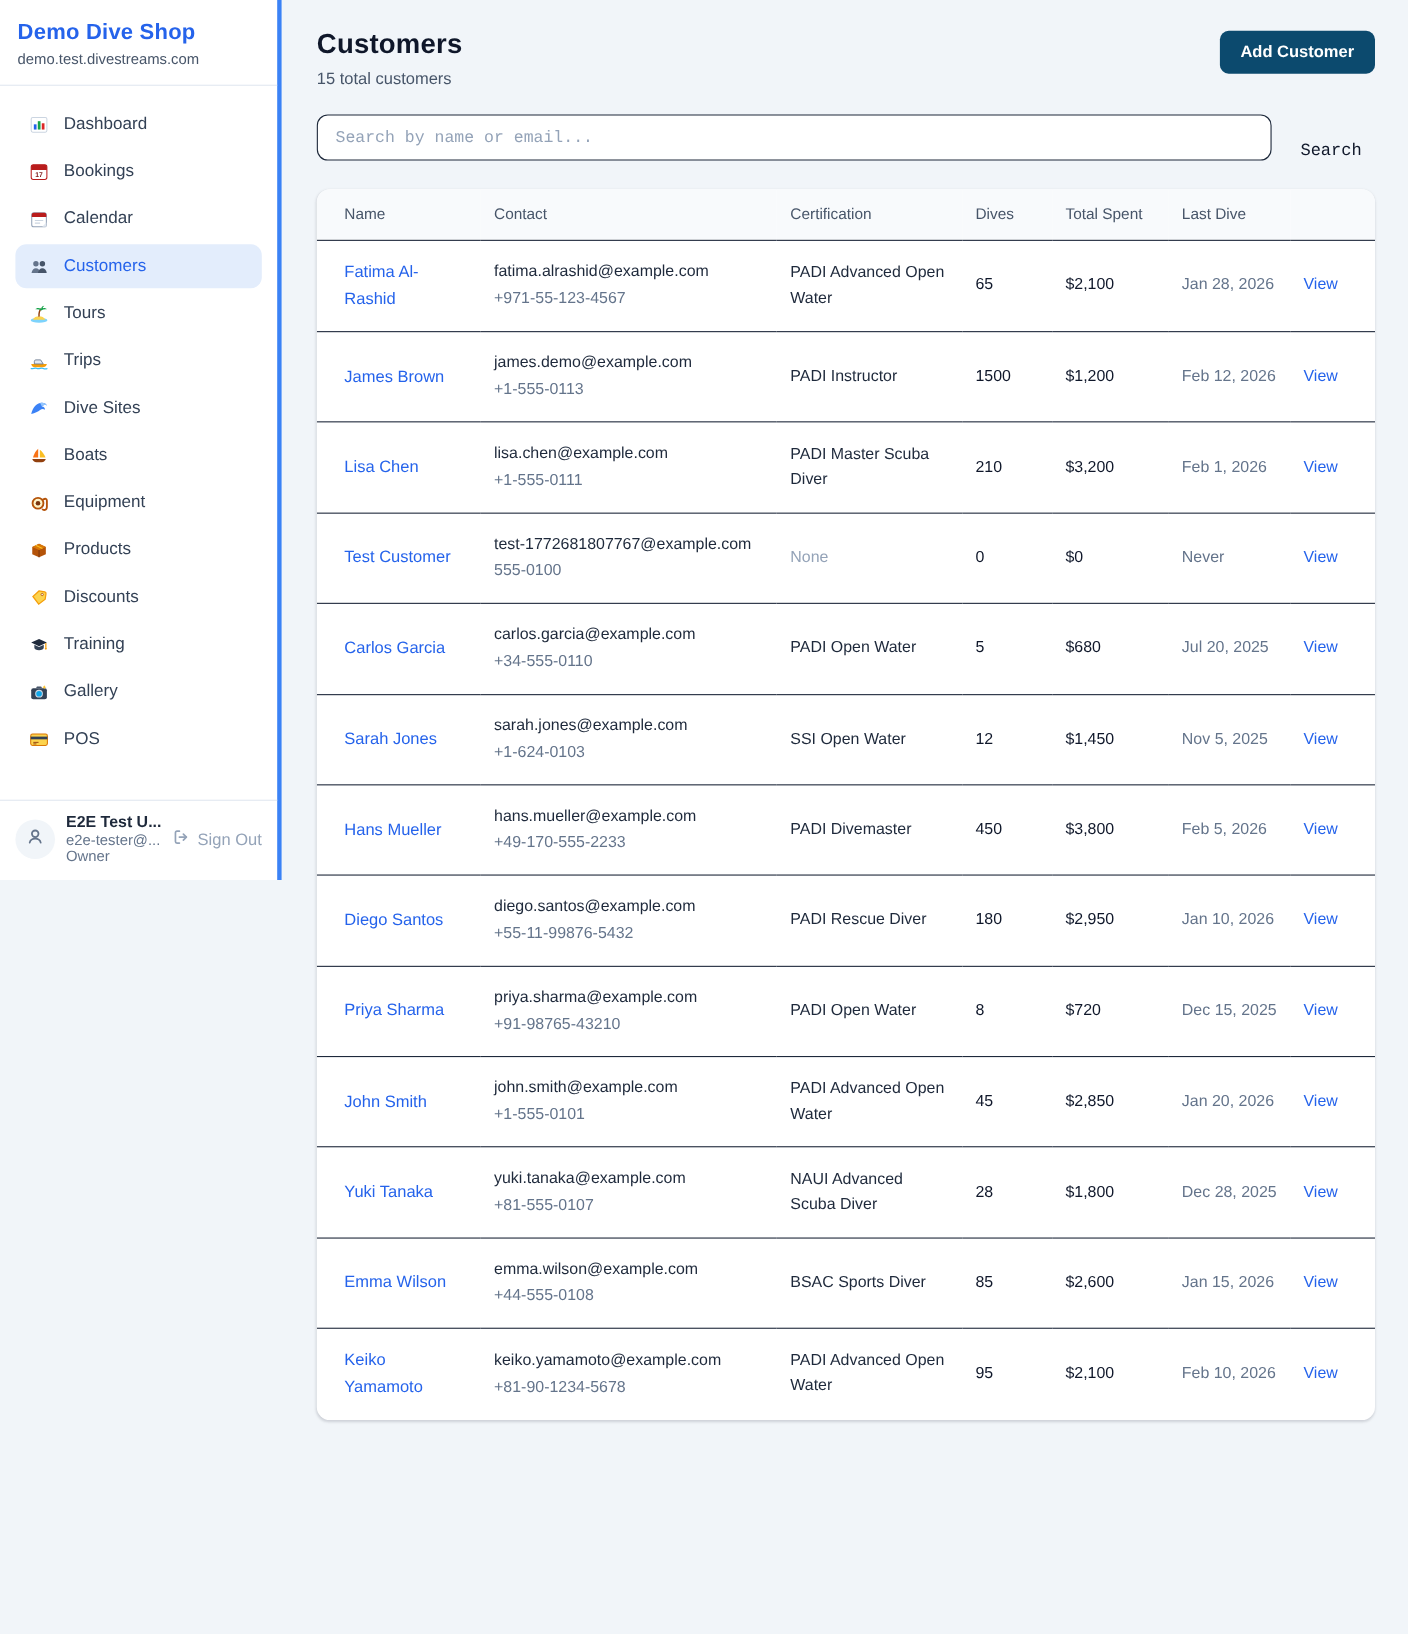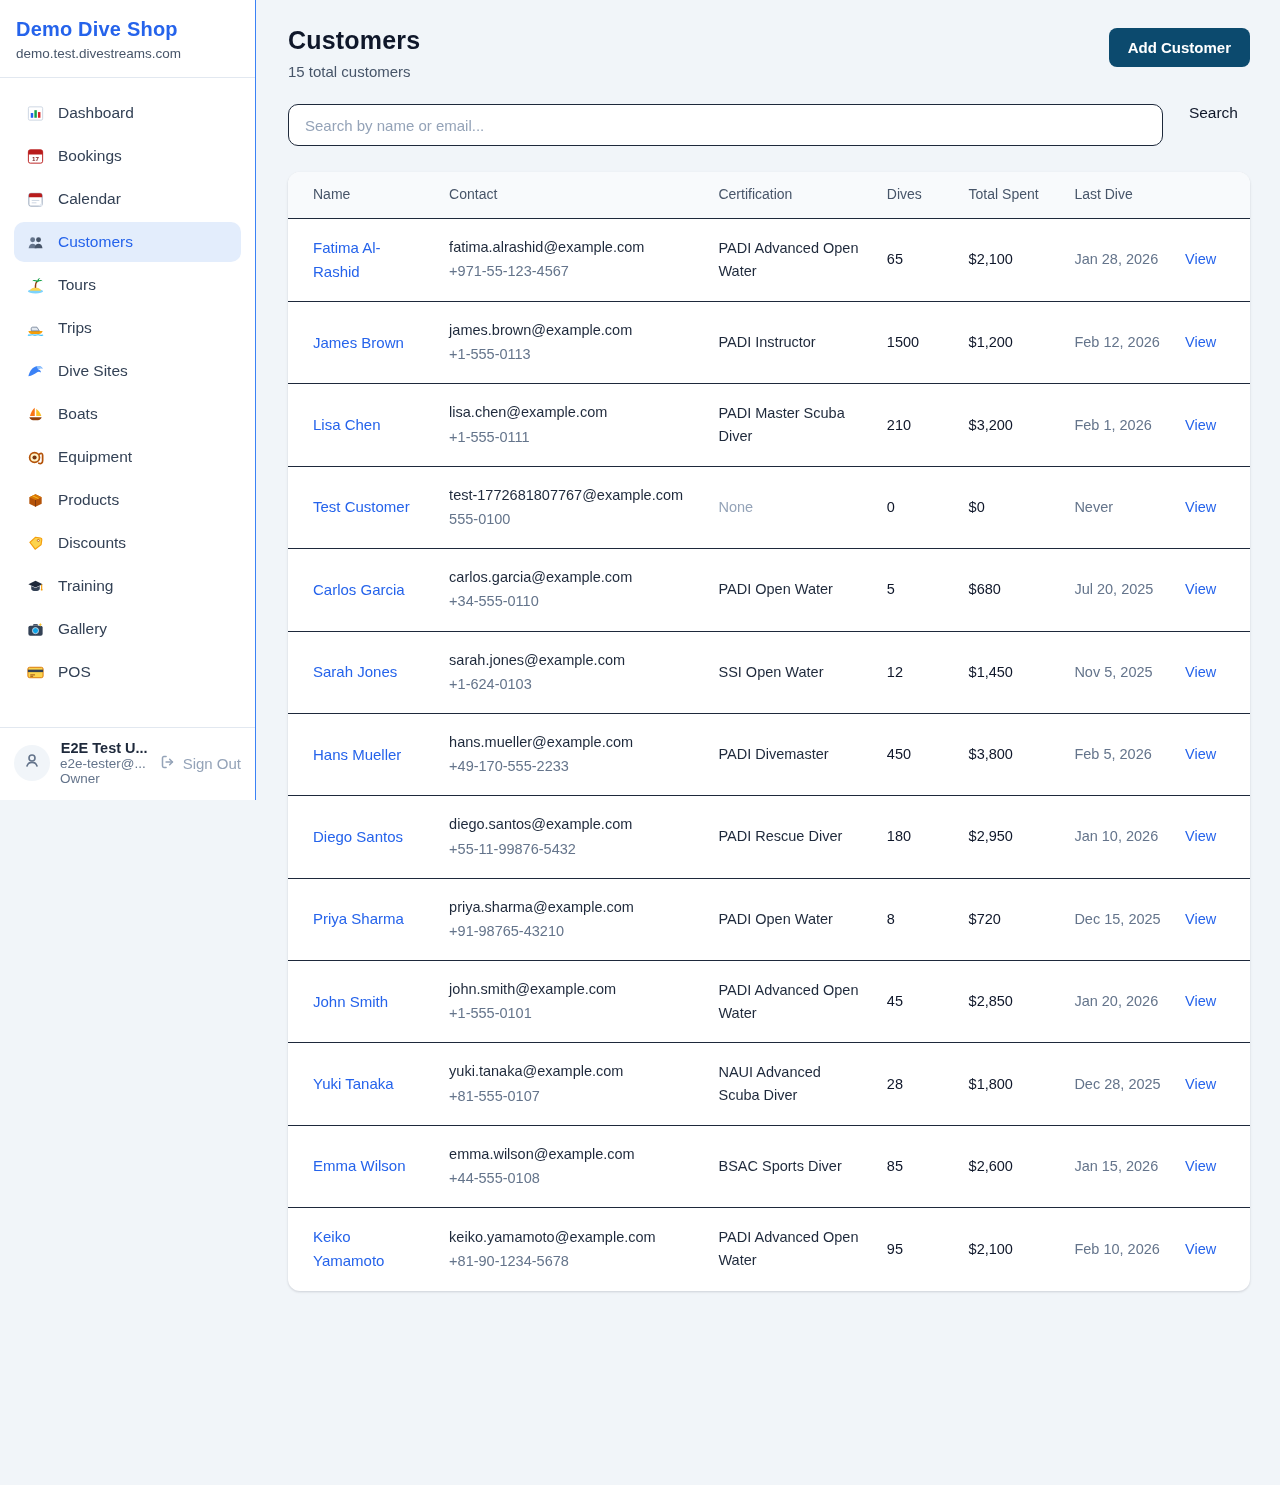--- a/index.html
+++ b/index.html
@@ -11,21 +11,21 @@
     position: relative;
     height: 1485px;
     overflow: hidden;
   }
 
   
   .sidebar {
     position: absolute; left: 0; top: 0;
     width: 256px; height: 800px;
     background: #ffffff;
-    border-right: 1px solid #3b82f6;
+    border-right: 4px solid #3b82f6;
     display: flex; flex-direction: column;
   }
   .sidebar-head { padding: 18px 16px 16px; border-bottom: 1px solid #e2e8f0; }
   .shop-title { color: #2563eb; font-size: 20px; font-weight: bold; letter-spacing: .2px; }
   .shop-domain { color: #475569; font-size: 13.5px; margin-top: 5px; }
   .nav { flex: 1; padding: 12px 8px; overflow: hidden; }
   .nav-item {
     display: flex; align-items: center; gap: 13px;
     height: 40px; padding: 0 12px; margin: 3px 6px;
     border-radius: 10px; cursor: pointer;
@@ -59,21 +59,21 @@
   .main { position: absolute; left: 256px; top: 0; right: 0; padding: 26px 30px 27px 32px; }
   .page-head { display: flex; align-items: flex-start; justify-content: space-between; }
   .page-title { font-size: 25px; font-weight: bold; color: #0f172a; letter-spacing: .2px; }
   .page-subtitle { font-size: 15px; color: #475569; margin-top: 8px; }
   .btn-primary {
     background: #0c4a6e; color: #ffffff; border: none;
     font-family: inherit; font-size: 15px; font-weight: bold;
     padding: 11px 19px; border-radius: 8px; cursor: pointer; margin-top: 2px;
   }
 
-  .search-row { display: flex; align-items: flex-start; margin-top: 24px; gap: 26px; }
+  .search-row { display: flex; align-items: flex-end; margin-top: 24px; gap: 26px; font-family: Liberation Mono, monospace; }
   .search-input {
     flex: 1; height: 42px;
     border: 1.5px solid #1e293b; border-radius: 10px;
     background: #ffffff; padding: 0 16px;
     font-family: inherit; font-size: 15px; color: #0f172a; outline: none;
   }
   .search-input::placeholder { color: #94a3b8; }
   .search-btn {
     background: none; border: none; cursor: pointer;
     font-family: inherit; font-size: 15.5px; color: #0f172a; padding: 0 12px 0 0;
@@ -351,21 +351,21 @@
     <td class="cell-cert">PADI Advanced Open Water</td>
     <td class="cell-dives">65</td>
     <td class="cell-spent">$2,100</td>
     <td class="cell-last">Jan 28, 2026</td>
     <td class="cell-view"><a href="#">View</a></td>
   </tr>
 
   <tr>
     <td class="cell-name"><a href="#">James Brown</a></td>
     <td>
-      <div class="cell-email">james.brown@example.com</div>
+      <div class="cell-email">james.demo@example.com</div>
       <div class="cell-phone">+1-555-0113</div>
     </td>
     <td class="cell-cert">PADI Instructor</td>
     <td class="cell-dives">1500</td>
     <td class="cell-spent">$1,200</td>
     <td class="cell-last">Feb 12, 2026</td>
     <td class="cell-view"><a href="#">View</a></td>
   </tr>
 
   <tr>

